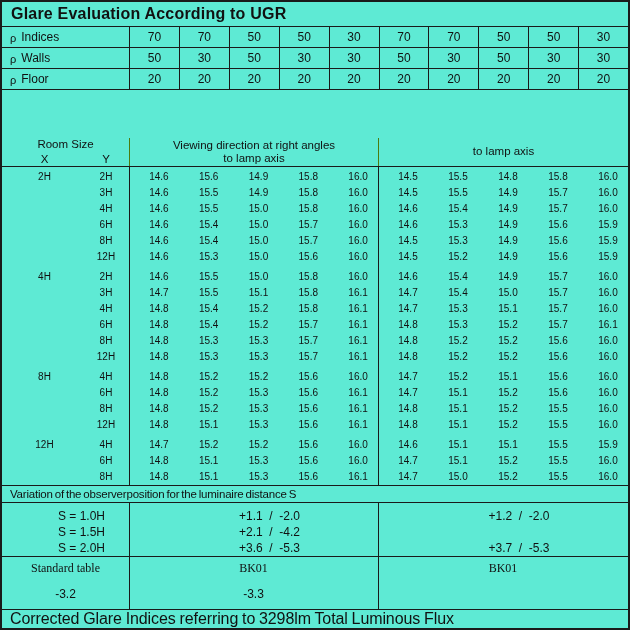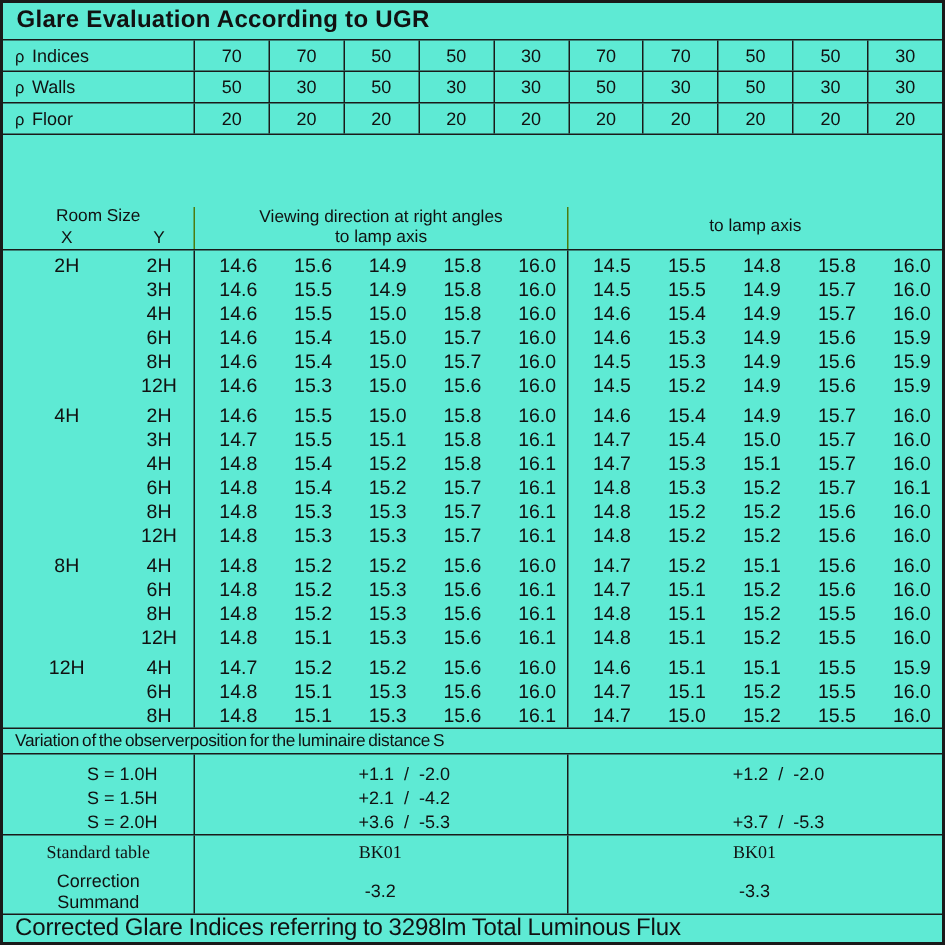--- a/index.html
+++ b/index.html
@@ -26,21 +26,21 @@
   .dir-cell{border-left:1px solid #4d7c0f;display:flex;flex-direction:column;
     align-items:center;justify-content:center;}
   .dir-cell:first-child{border-left:none;}
   .xy-line{display:grid;grid-template-columns:85px 38px;width:127px;margin-top:2px;}
   
   .data-section{position:relative;height:320px;padding-top:2px;}
   .vline{position:absolute;top:0;bottom:0;width:1px;background:#1a1a1a;}
   .vl-a{left:127px;}.vl-b{left:376px;}
   .ugr-block{margin-top:0;}
   .ugr-block + .ugr-block{margin-top:4px;}
-  .data-row{height:16px;display:grid;font-size:13px;align-items:center;
+  .data-row{height:16px;display:grid;font-size:10px;align-items:center;
     grid-template-columns:85px 38px 4px repeat(5,49.8px) repeat(5,50px);}
   .xcell{text-align:center;}
   .ycell{text-align:center;}
   .vcell{text-align:center;padding-left:10px;}
   
   .variation-row{height:26px;display:flex;align-items:center;padding-left:8px;
     font-size:11.5px;letter-spacing:-0.2px;word-spacing:-1px;}
   
   .s-section{position:relative;height:62px;padding-top:5px;font-size:12px;}
   .s-row{height:16px;display:grid;grid-template-columns:127px 249px 250px;
@@ -441,24 +441,20 @@
 
   <div class="std-section bb">
     <div class="vline vl-a"></div>
     <div class="vline vl-b"></div>
     <div class="std-row1">
       <div>Standard table</div>
       <div>BK01</div>
       <div>BK01</div>
     </div>
     <div class="std-row2">
-      <div class="corr-label">
-        <div>Correction</div>
-        <div>Summand</div>
-      </div>
       <div>-3.2</div>
       <div>-3.3</div>
     </div>
   </div>
 
   <div class="footer-row">Corrected Glare Indices referring to 3298lm Total Luminous Flux</div>
 
 </div>
 
 </body></html>

